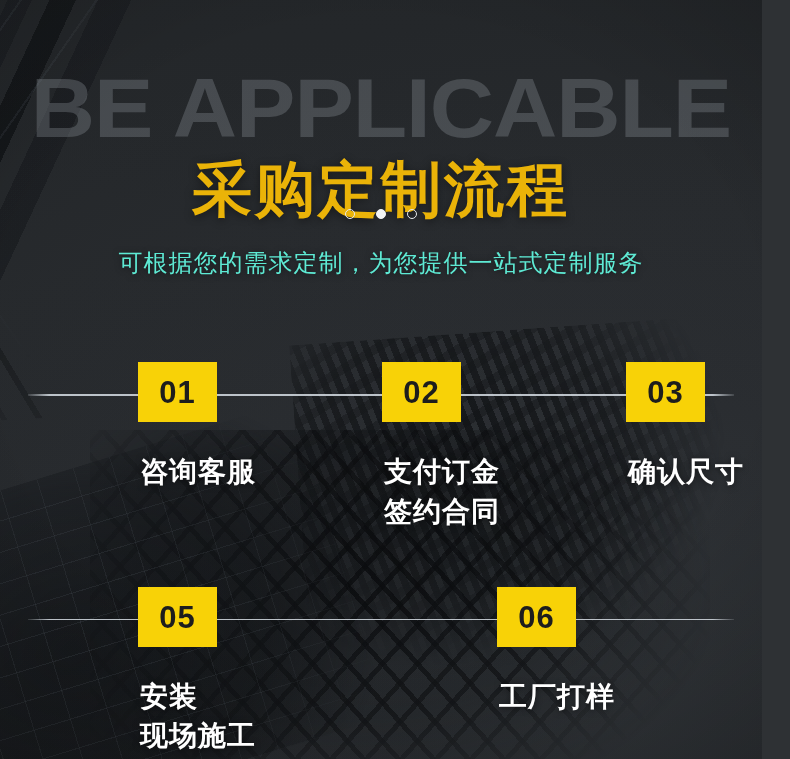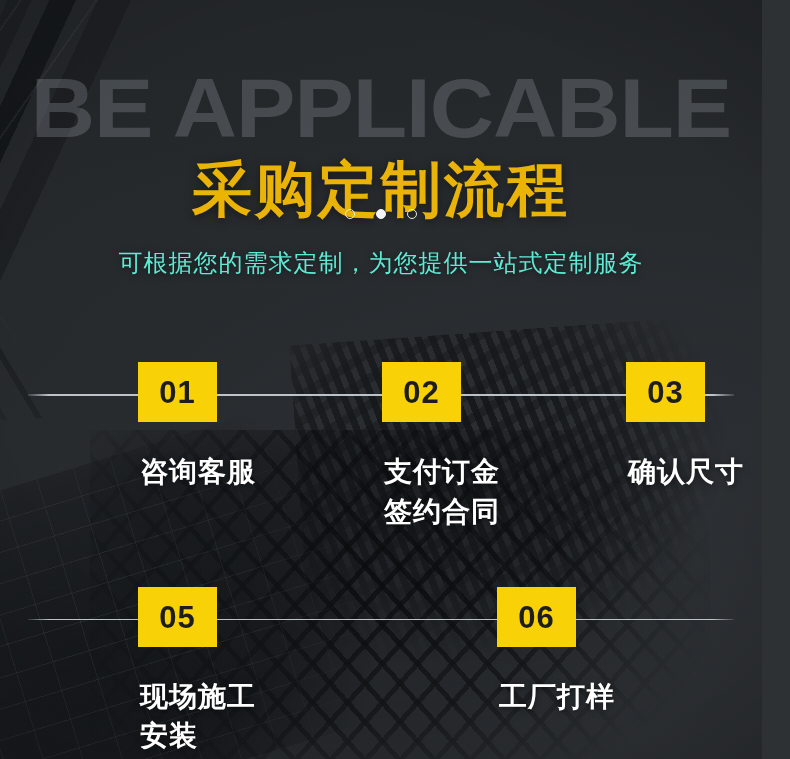--- a/index.html
+++ b/index.html
@@ -271,22 +271,22 @@
       </div>
     </div>
 
     <div class="step-row">
       <div class="rule"></div>
 
 
       <div class="step">
         <div class="badge">05</div>
         <div class="step-label">
+          <div>安装</div>
           <div>现场施工</div>
-          <div>安装</div>
         </div>
       </div>
 
       <div class="step">
         <div class="badge">06</div>
         <div class="step-label">
           <div>工厂打样</div>
         </div>
       </div>
     </div>

